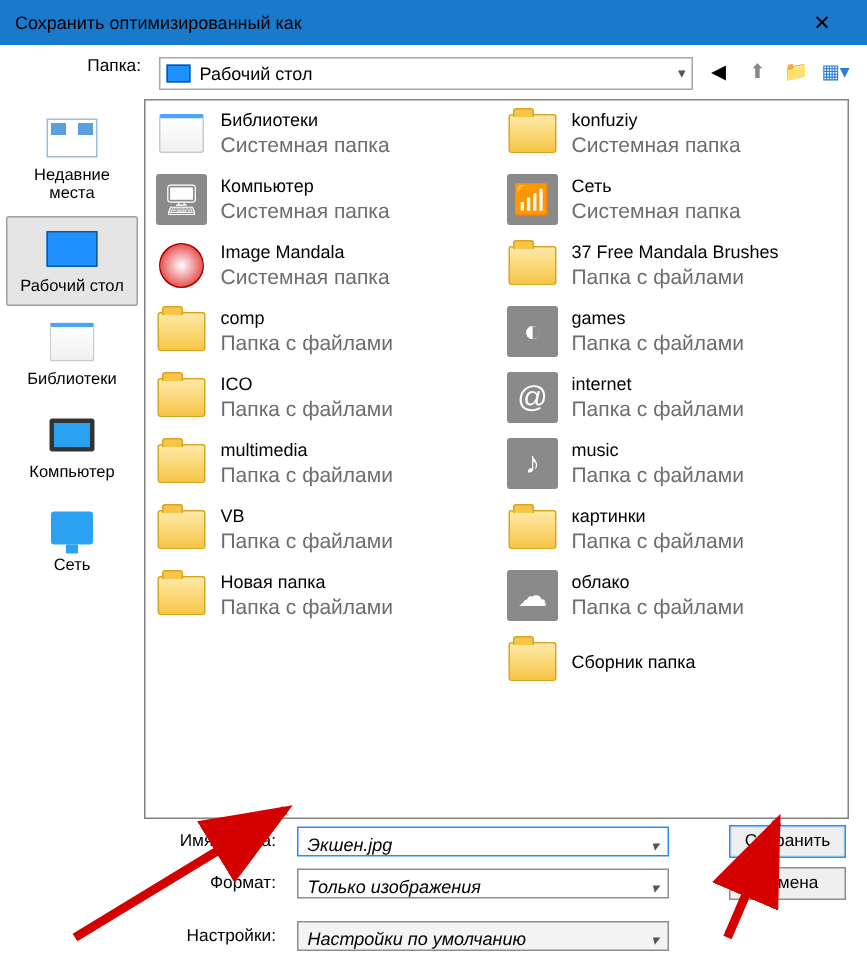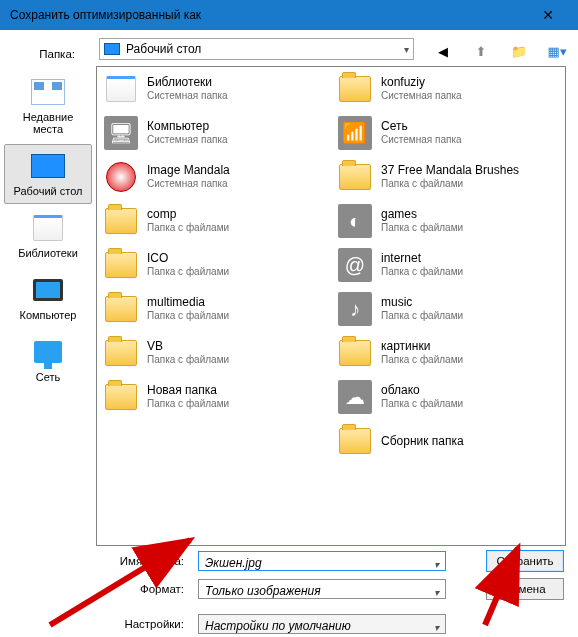--- a/index.html
+++ b/index.html
@@ -2,21 +2,21 @@
 <html><head>
 <meta charset="utf-8">
 <style>
 * { box-sizing: border-box; margin: 0; padding: 0; font-family: "Segoe UI", Tahoma, sans-serif; }
 body { background: #fff; width: 578px; height: 637px; overflow: hidden; position: relative; }
 
 .titlebar { background: #1979ca; color: #000000; height: 30px; display: flex; align-items: center; padding: 0 10px; font-size: 12px; }
 .titlebar .title { flex: 1; }
 .titlebar .close { width: 40px; text-align: center; font-size: 14px; cursor: pointer; }
 
-.toprow { display: flex; align-items: flex-end; padding: 8px 12px 6px 9px; gap: 20px; }
+.toprow { display: flex; align-items: flex-start; padding: 8px 12px 6px 28px; gap: 8px; }
 .toprow .lbl { width: 70px; text-align: right; font-size: 11.5px; color: #000; padding-right: 4px; }
 .folder-combo { flex: 1; border: 1px solid #a7a7a7; height: 22px; display: flex; align-items: center; padding: 0 4px; background: #fff; font-size: 12px; }
 .folder-combo .ico { width: 16px; height: 12px; background: #1e90ff; margin-right: 6px; border: 1px solid #0a5aa0; }
 .folder-combo .txt { flex: 1; }
 .folder-combo .arrow { font-size: 10px; color: #555; }
 .toolbtn { width: 18px; height: 18px; display: inline-flex; align-items: center; justify-content: center; font-size: 13px; }
 
 .body { display: flex; height: 480px; }
 .places { width: 96px; padding: 4px 4px; display: flex; flex-direction: column; gap: 2px; }
 .place { display: flex; flex-direction: column; align-items: center; padding: 6px 2px; font-size: 11px; text-align: center; border: 1px solid transparent; border-radius: 2px; gap: 4px; }
@@ -24,21 +24,21 @@
 .place .pic { width: 36px; height: 30px; display: flex; align-items: center; justify-content: center; }
 
 .listwrap { flex: 1; border: 1px solid #828282; background: #fff; margin-right: 12px; overflow: hidden; position: relative; }
 .listinner { height: 100%; overflow-y: auto; }
 .cols { display: flex; }
 .col { width: 50%; }
 .item { display: flex; align-items: center; padding: 3px 6px; gap: 8px; height: 44px; }
 .item .thumb { width: 36px; height: 36px; flex-shrink: 0; display: flex; align-items: center; justify-content: center; font-size: 20px; }
 .item .meta { display: flex; flex-direction: column; line-height: 1.25; overflow: hidden; }
 .item .nm { font-size: 12px; color: #000; white-space: nowrap; overflow: hidden; text-overflow: ellipsis; }
-.item .sub { font-size: 10px; color: #6d6d6d; white-space: nowrap; }
+.item .sub { font-size: 14px; color: #6d6d6d; white-space: nowrap; }
 
 .folder-ic { width: 32px; height: 26px; background: linear-gradient(#ffe9a8,#f7c648); border: 1px solid #d9a420; border-radius: 2px; position: relative; }
 .folder-ic::before { content:""; position:absolute; top:-5px; left:2px; width:12px; height:5px; background:#f7c648; border:1px solid #d9a420; border-bottom:none; border-radius:2px 2px 0 0;}
 .lib-ic { width:30px; height:26px; background:linear-gradient(#fff,#f0f0f0); border:1px solid #c9c9c9; border-top:3px solid #4aa3ff; border-radius:2px;}
 .tile-ic { width: 34px; height: 34px; background: #8a8a8a; color: #fff; display: flex; align-items: center; justify-content: center; border-radius: 2px; font-size: 20px; }
 
 .bottom { padding: 4px 14px 10px 20px; font-size: 11.5px; }
 .brow { display: flex; align-items: center; margin-bottom: 6px; gap: 8px; }
 .brow .blbl { width: 170px; text-align: right; padding-right: 6px; }
 .combo { border: 1px solid #8e8e8e; height: 20px; background: #fff; display: flex; align-items: flex-end; padding: 0 6px; font-size: 12px; font-style: italic; }

